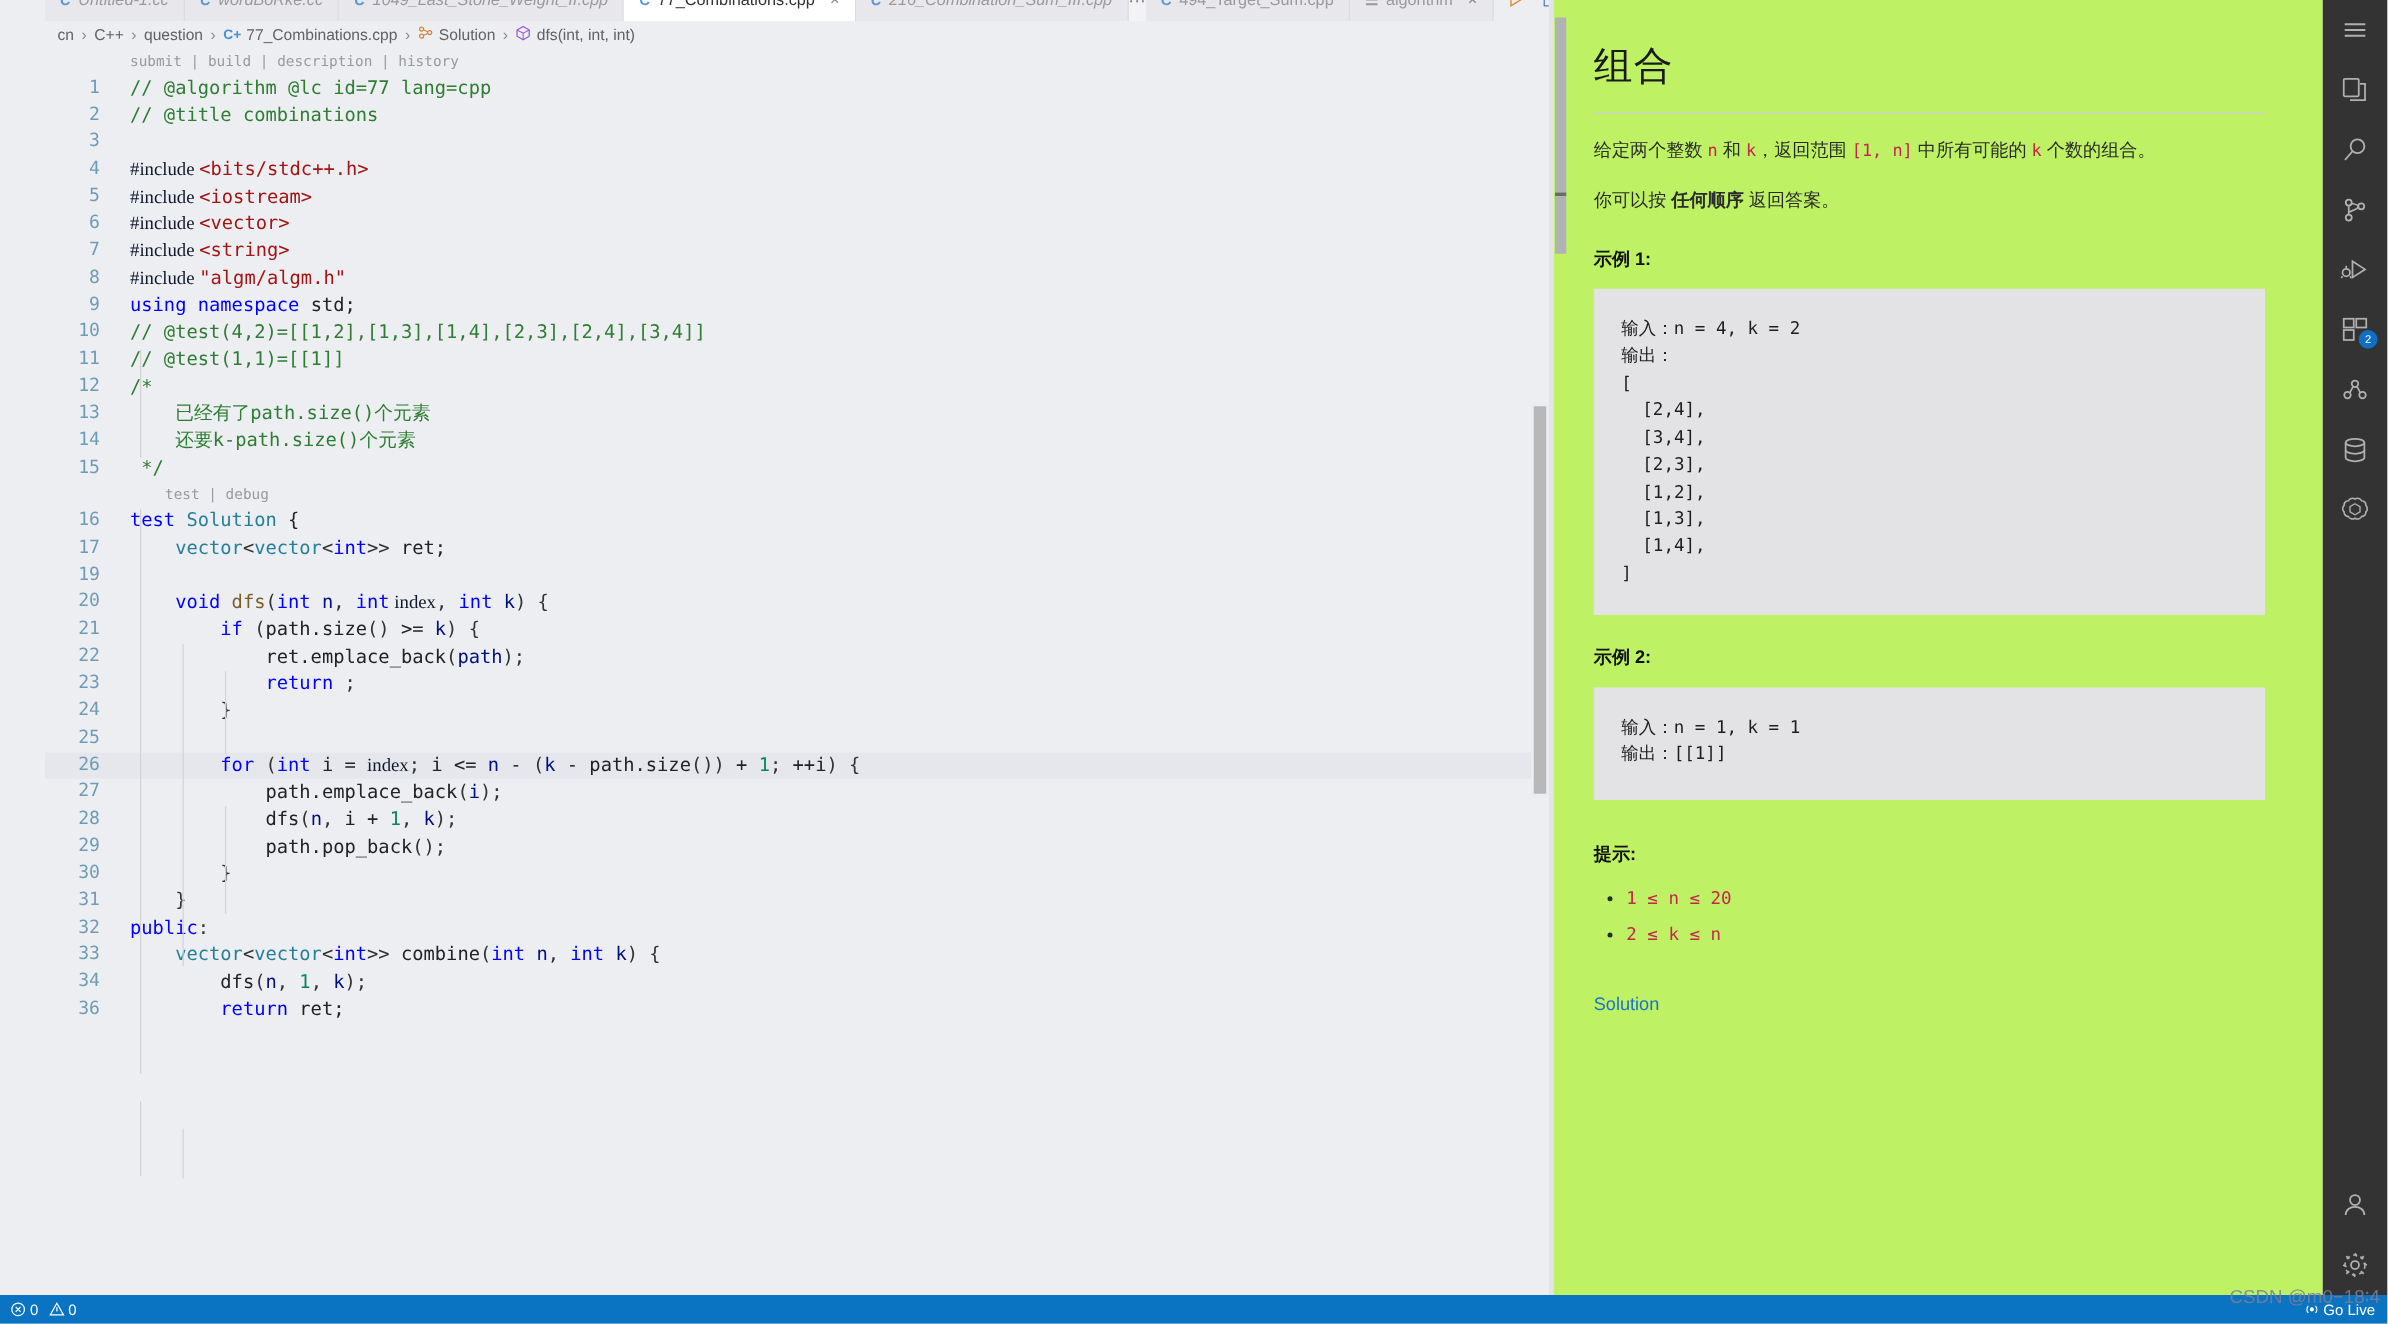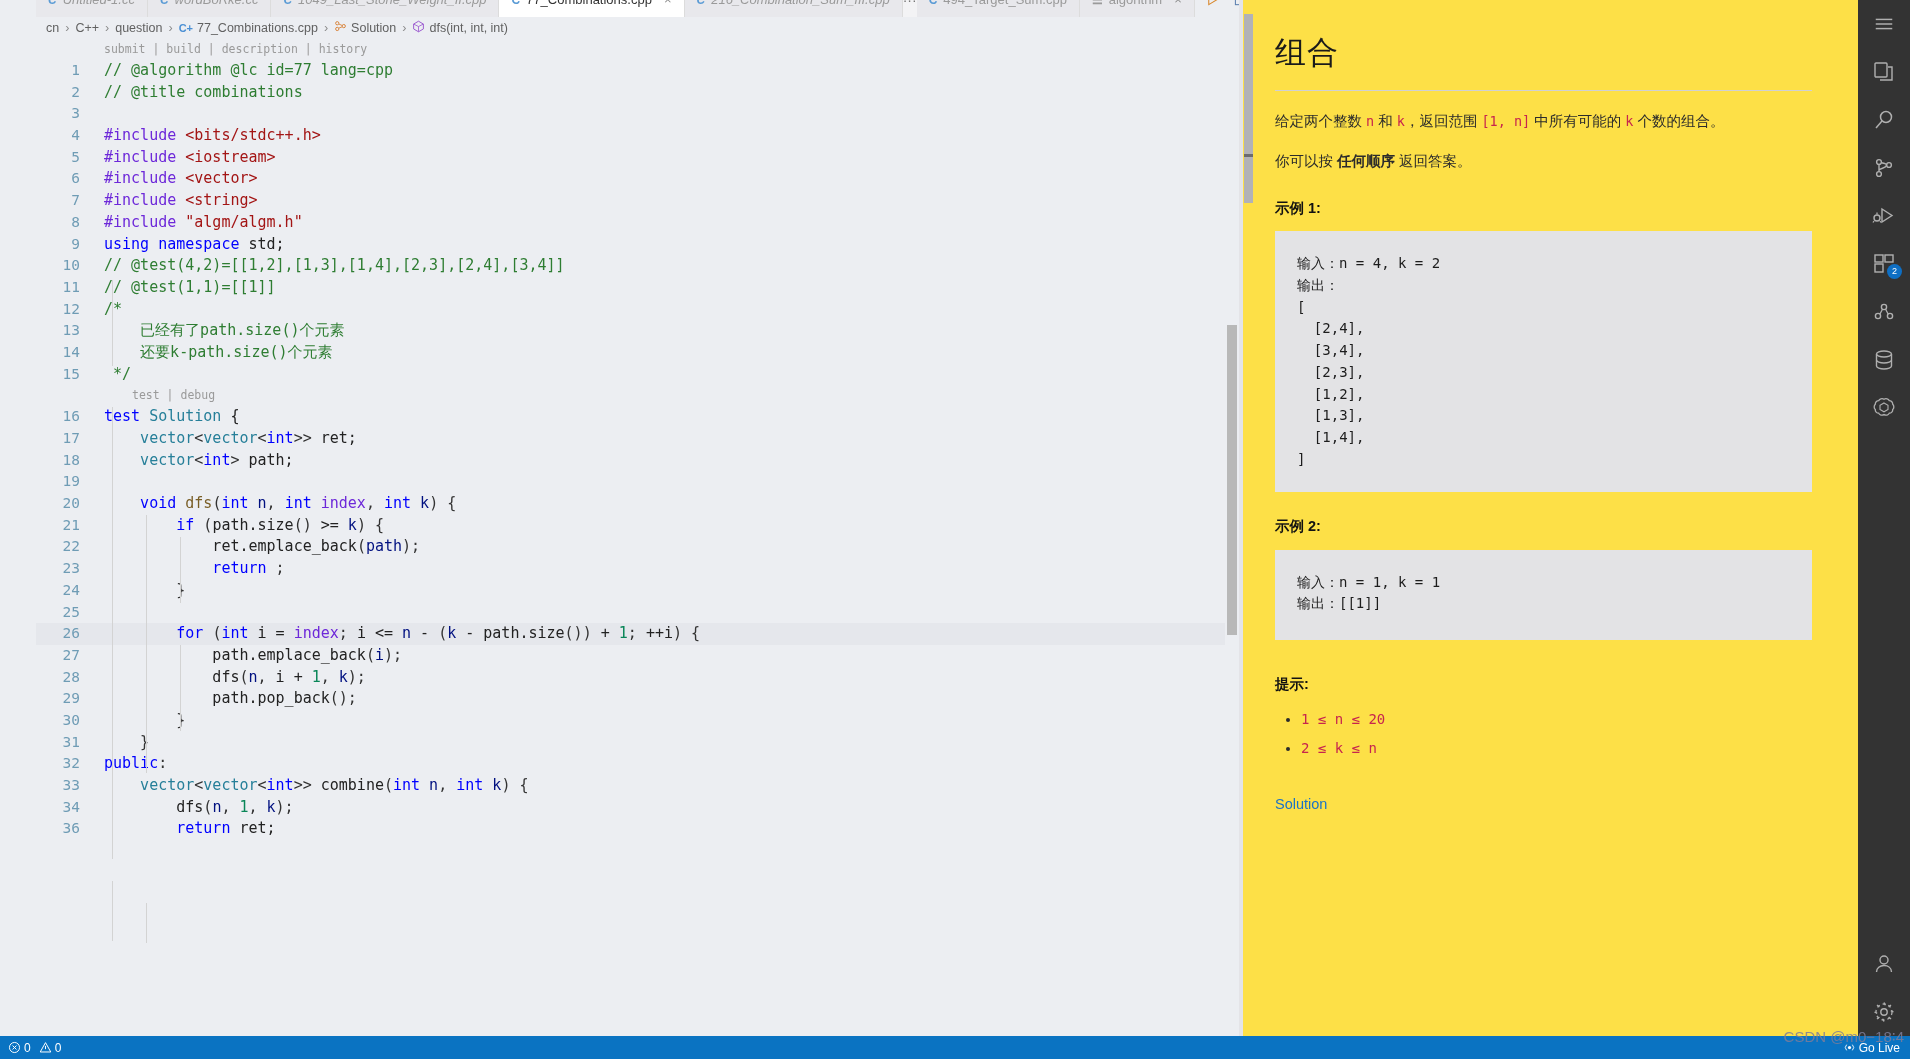--- a/index.html
+++ b/index.html
@@ -131,21 +131,21 @@
 
   
   .t-com  { color: #2e7d32; }
   .t-kw   { color: #0000ff; }
   .t-type { color: #267f99; }
   .t-str  { color: #a31515; text-align: center; }
   .t-fn   { color: #795e26; }
   .t-num  { color: #098658; }
   .t-var  { color: #001080; }
   .t-plain{ color: #222222; }
-  .t-grey { color: #6d28d9; }
+  .t-grey { color: #0f172a; font-family: Liberation Serif, serif; }
   .t-punc { color: #333333; }
 
   
   .guide {
     position: absolute;
     top: 0; bottom: 0;
     width: 1px;
     background: #d3d3d3;
   }
 
@@ -170,21 +170,21 @@
     flex: none;
     cursor: col-resize;
   }
 
   
   .right-col {
     width: 615px;
     flex: none;
     display: flex;
     flex-direction: column;
-    background: #fde047;
+    background: #bef264;
     min-height: 0;
     position: relative;
   }
   .rp-scroll {
     position: absolute;
     left: 0; top: 0; bottom: 0;
     width: 11px;
     background: transparent;
   }
   .rp-thumb {
@@ -398,21 +398,20 @@
               <div class="ln"><span class="lnum">9</span><span class="ltext"><span class="t-kw">using namespace </span><span class="t-plain">std;</span></span></div>
               <div class="ln"><span class="lnum">10</span><span class="ltext"><span class="t-com">// @test(4,2)=[[1,2],[1,3],[1,4],[2,3],[2,4],[3,4]]</span></span></div>
               <div class="ln"><span class="lnum">11</span><span class="ltext"><span class="t-com">// @test(1,1)=[[1]]</span></span></div>
               <div class="ln"><span class="lnum">12</span><span class="ltext"><span class="t-com">/*</span></span></div>
               <div class="ln"><span class="lnum">13</span><span class="ltext"><span class="t-com">    已经有了path.size()个元素</span></span></div>
               <div class="ln"><span class="lnum">14</span><span class="ltext"><span class="t-com">    还要k-path.size()个元素</span></span></div>
               <div class="ln"><span class="lnum">15</span><span class="ltext"><span class="t-com"> */</span></span></div>
               <div class="codelens-row" style="padding-left: 96px;">test | debug</div>
               <div class="ln"><span class="lnum">16</span><span class="ltext"><span class="t-kw">test </span><span class="t-type">Solution</span><span class="t-plain"> {</span></span></div>
               <div class="ln"><span class="lnum">17</span><span class="ltext"><span class="t-type">    vector</span><span class="t-punc">&lt;</span><span class="t-type">vector</span><span class="t-punc">&lt;</span><span class="t-kw">int</span><span class="t-punc">&gt;&gt; </span><span class="t-plain">ret;</span></span></div>
-              <div class="ln"><span class="lnum">18</span><span class="ltext"><span class="t-type">    vector</span><span class="t-punc">&lt;</span><span class="t-kw">int</span><span class="t-punc">&gt; </span><span class="t-plain">path;</span></span></div>
               <div class="ln"><span class="lnum">19</span><span class="ltext"></span></div>
               <div class="ln"><span class="lnum">20</span><span class="ltext"><span class="t-kw">    void </span><span class="t-fn">dfs</span><span class="t-punc">(</span><span class="t-kw">int</span><span class="t-var"> n</span><span class="t-punc">, </span><span class="t-kw">int</span><span class="t-grey"> index</span><span class="t-punc">, </span><span class="t-kw">int</span><span class="t-var"> k</span><span class="t-punc">) {</span></span></div>
               <div class="ln"><span class="lnum">21</span><span class="ltext"><span class="t-kw">        if </span><span class="t-punc">(</span><span class="t-plain">path.size</span><span class="t-punc">()</span><span class="t-plain"> &gt;= </span><span class="t-var">k</span><span class="t-punc">) {</span></span></div>
               <div class="ln"><span class="lnum">22</span><span class="ltext"><span class="t-plain">            ret.emplace_back</span><span class="t-punc">(</span><span class="t-var">path</span><span class="t-punc">);</span></span></div>
               <div class="ln"><span class="lnum">23</span><span class="ltext"><span class="t-kw">            return </span><span class="t-punc">;</span></span></div>
               <div class="ln"><span class="lnum">24</span><span class="ltext"><span class="t-punc">        }</span></span></div>
               <div class="ln"><span class="lnum">25</span><span class="ltext"></span></div>
               <div class="ln cur"><span class="lnum">26</span><span class="ltext"><span class="t-kw">        for </span><span class="t-punc">(</span><span class="t-kw">int</span><span class="t-plain"> i = </span><span class="t-grey">index</span><span class="t-punc">; </span><span class="t-plain">i &lt;= </span><span class="t-var">n</span><span class="t-plain"> - </span><span class="t-punc">(</span><span class="t-var">k</span><span class="t-plain"> - path.size</span><span class="t-punc">()) </span><span class="t-plain">+ </span><span class="t-num">1</span><span class="t-punc">; </span><span class="t-plain">++i</span><span class="t-punc">) {</span></span></div>
               <div class="ln"><span class="lnum">27</span><span class="ltext"><span class="t-plain">            path.emplace_back</span><span class="t-punc">(</span><span class="t-var">i</span><span class="t-punc">);</span></span></div>
               <div class="ln"><span class="lnum">28</span><span class="ltext"><span class="t-plain">            dfs</span><span class="t-punc">(</span><span class="t-var">n</span><span class="t-punc">, </span><span class="t-plain">i + </span><span class="t-num">1</span><span class="t-punc">, </span><span class="t-var">k</span><span class="t-punc">);</span></span></div>

